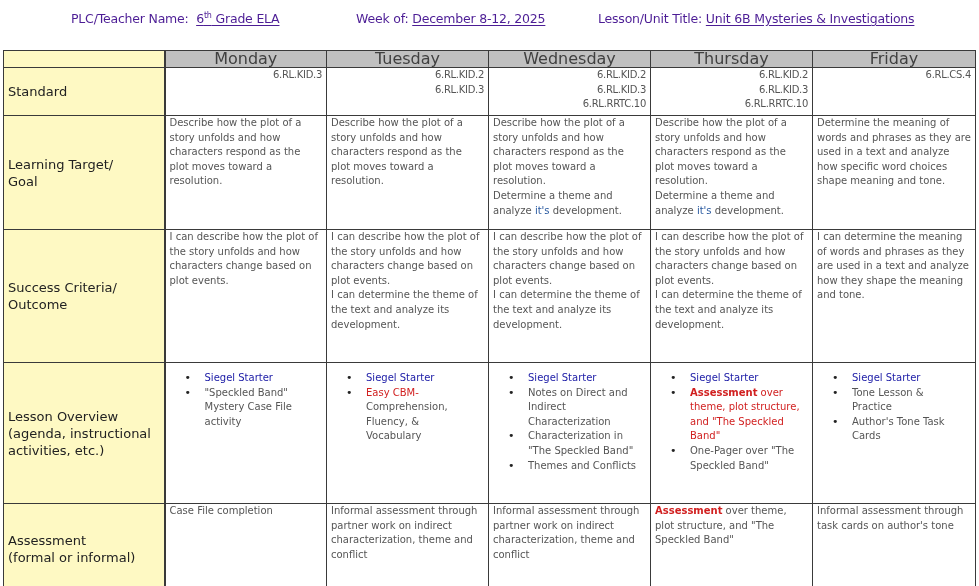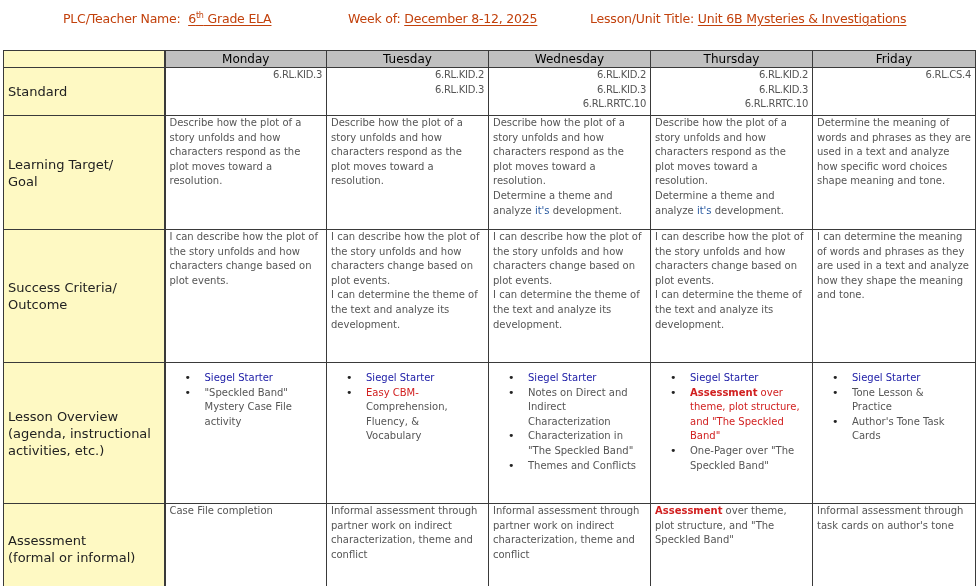--- a/index.html
+++ b/index.html
@@ -1,40 +1,40 @@
 <!DOCTYPE html>
 <html><head>
 <meta charset="utf-8">
 <style>
   html, body { margin: 0; padding: 0; background: #ffffff; }
   body {
     width: 979px; height: 586px; overflow: hidden; position: relative;
     font-family: "DejaVu Sans", sans-serif; color: #333;
   }
   .header-line {
-    position: absolute; top: 11px; left: 0; width: 955px; height: 20px;
-    font-size: 12.5px; color: #c2410c;
+    position: absolute; top: 11px; left: 8px; width: 955px; height: 20px;
+    font-size: 12.5px; color: #4c1d95;
   }
   .header-line .seg { position: absolute; top: 0; white-space: nowrap; letter-spacing: -0.2px; }
   .header-line .val { text-decoration: underline; text-underline-offset: 2px; }
   .header-line sup { font-size: 8px; vertical-align: 5px; line-height: 0; }
 
   table.plan {
     position: absolute; top: 50px; left: 3px;
     border-collapse: collapse; table-layout: fixed;
     width: 972px;
   }
   table.plan td, table.plan th {
     border: 1px solid #3a3a3a; vertical-align: top;
     padding: 0 4px; font-weight: normal;
     font-size: 10px; line-height: 14.6px; color: #555;
     overflow: hidden;
   }
   table.plan th.day {
-    background: #c0c0c0; color: #000000; font-size: 12px; text-align: center;
+    background: #c0c0c0; color: #404040; font-size: 16px; text-align: center;
     height: 16px; line-height: 16px; padding: 0;
   }
   table.plan td.label, table.plan th.corner {
     background: #fef9c3; color: #222; text-align: left; vertical-align: middle;
     font-size: 13px; line-height: 17px; border-right: 2px solid #3a3a3a;
   }
   td.std { text-align: right; vertical-align: middle; color: #333; font-size: 9.5px; line-height: 12.5px; letter-spacing: -0.3px; }
   td.cell { white-space: normal; }
   ul.bul { margin: 8px; padding: 0; list-style: none; }
   ul.bul li { position: relative; padding-left: 27px; }

